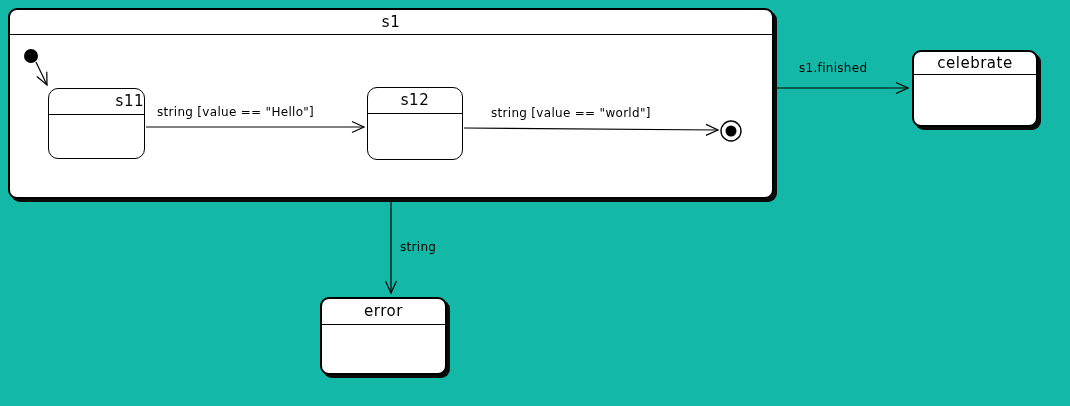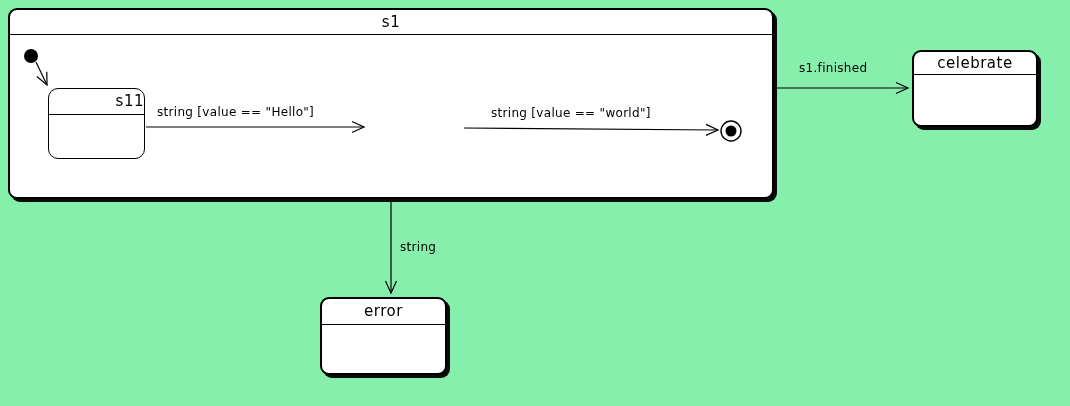--- a/index.html
+++ b/index.html
@@ -4,21 +4,21 @@
 <style>
   html, body {
     margin: 0;
     padding: 0;
     font-family: "DejaVu Sans", "Liberation Sans", sans-serif;
   }
   .canvas {
     position: relative;
     width: 1070px;
     height: 406px;
-    background: #86efac;
+    background: #14b8a6;
     overflow: hidden;
   }
   .state {
     position: absolute;
     background: #ffffff;
     border: 2px solid #000000;
     border-radius: 9px;
     box-sizing: border-box;
   }
   .state.shadowed {
@@ -83,20 +83,23 @@
 <div class="canvas">
 
   <div class="state shadowed" id="state-s1">
     <div class="state-title">s1</div>
   </div>
 
   <div class="state inner" id="state-s11">
     <div class="state-title">s11</div>
   </div>
 
+  <div class="state inner" id="state-s12">
+    <div class="state-title">s12</div>
+  </div>
 
   <div class="state shadowed" id="state-celebrate">
     <div class="state-title">celebrate</div>
   </div>
 
   <div class="state shadowed" id="state-error">
     <div class="state-title">error</div>
   </div>
 
   <div class="t-label" id="label-hello">string [value == "Hello"]</div>

